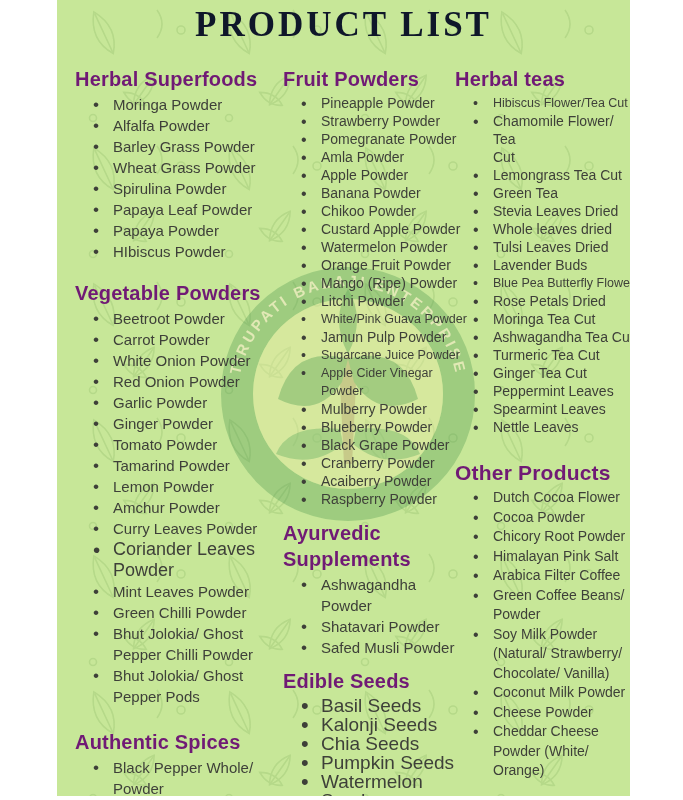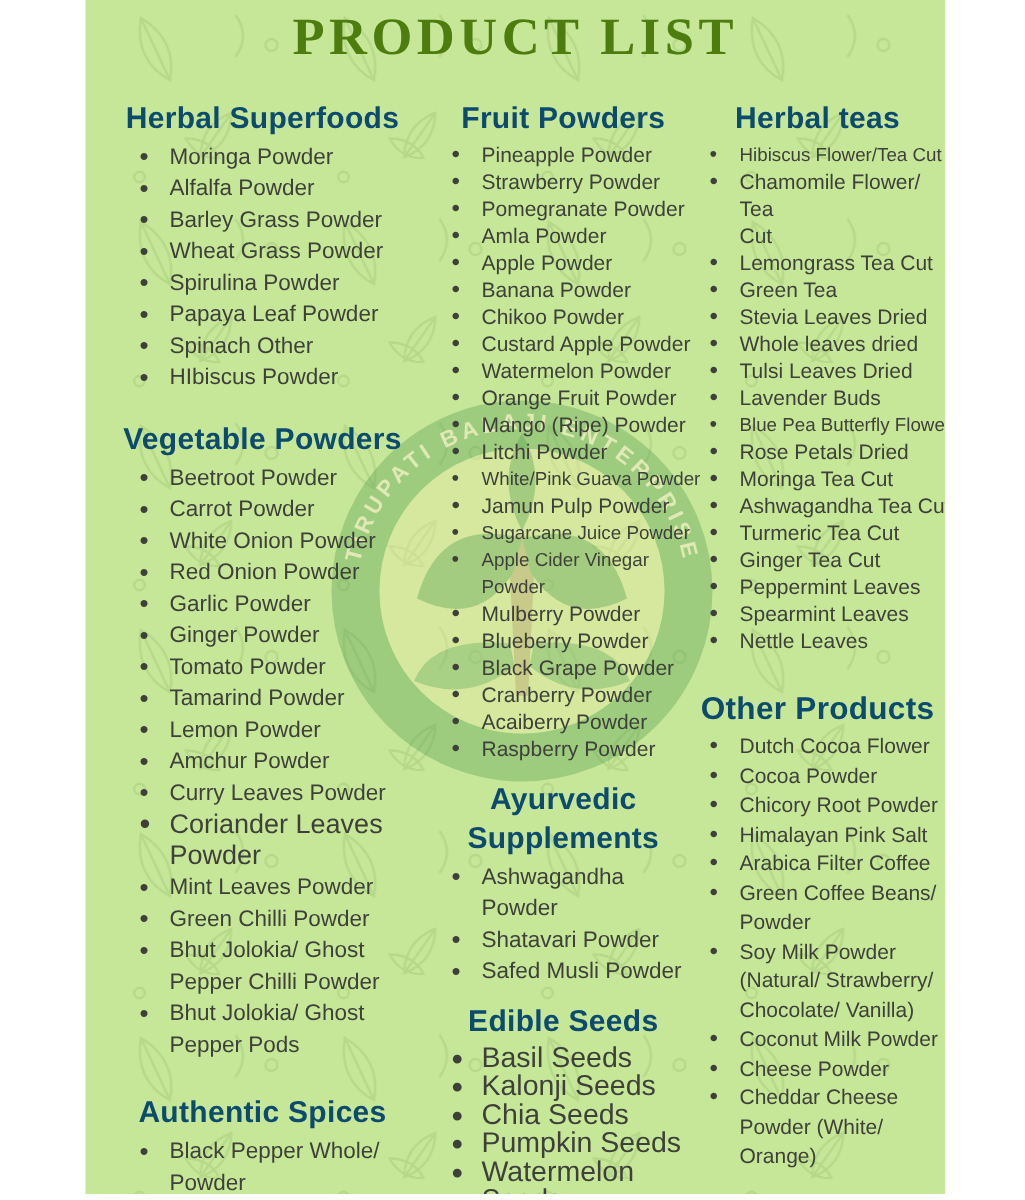--- a/index.html
+++ b/index.html
@@ -10,30 +10,29 @@
   .poster{
     position:absolute;left:57px;top:0;width:573px;height:796px;
     background:#c7e798;overflow:hidden;
   }
   .pattern-layer{position:absolute;inset:0;z-index:0;}
   .watermark{position:absolute;left:161px;top:264px;width:260px;height:260px;z-index:1;opacity:.8;}
   .content{position:absolute;inset:0;z-index:2;}
   .page-title{
     position:absolute;left:0;top:5px;width:100%;text-align:center;
     font-family:"Liberation Serif","DejaVu Serif",serif;
-    font-size:35px;font-weight:600;letter-spacing:3px;color:#4d7c0f;
+    font-size:35px;font-weight:600;letter-spacing:3px;color:#0f172a;
   }
   .col{position:absolute;top:66px;}
   .col1{left:18px;width:200px;}
   .col2{left:226px;width:185px;}
   .col3{left:398px;width:180px;}
   h2{
-    margin:0 0 2px 0;font-size:20px;line-height:26px;font-weight:700;color:#0c4a6e;
+    margin:0 0 2px 0;font-size:20px;line-height:26px;font-weight:700;color:#701a75;
     letter-spacing:.2px;
-    text-align:center;
   }
   .plist{list-style:none;margin:2px 0 0 0;padding:0 0 0 14px;}
   .plist li{
     position:relative;padding-left:24px;color:#3e4039;white-space:pre-line;
   }
   .plist li::before{content:"\2022";position:absolute;left:4px;top:0;font-size:1.15em;}
   
   .col1 .plist li{font-size:15px;line-height:21px;}
   .col1 .plist li.small{font-size:18px;}
   .sec-veg{margin-top:18px;}
@@ -106,21 +105,21 @@
     <div class="col col1">
       <div class="sec-super">
         <h2>Herbal Superfoods</h2>
         <ul class="plist">
             <li>Moringa Powder</li>
             <li>Alfalfa Powder</li>
             <li>Barley Grass Powder</li>
             <li>Wheat Grass Powder</li>
             <li>Spirulina Powder</li>
             <li>Papaya Leaf Powder</li>
-            <li>Spinach Other</li>
+            <li>Papaya Powder</li>
             <li>HIbiscus Powder</li>
           </ul>
       </div>
       <div class="sec-veg">
         <h2>Vegetable Powders</h2>
         <ul class="plist">
             <li>Beetroot Powder</li>
             <li>Carrot Powder</li>
             <li>White Onion Powder</li>
             <li>Red Onion Powder</li>

